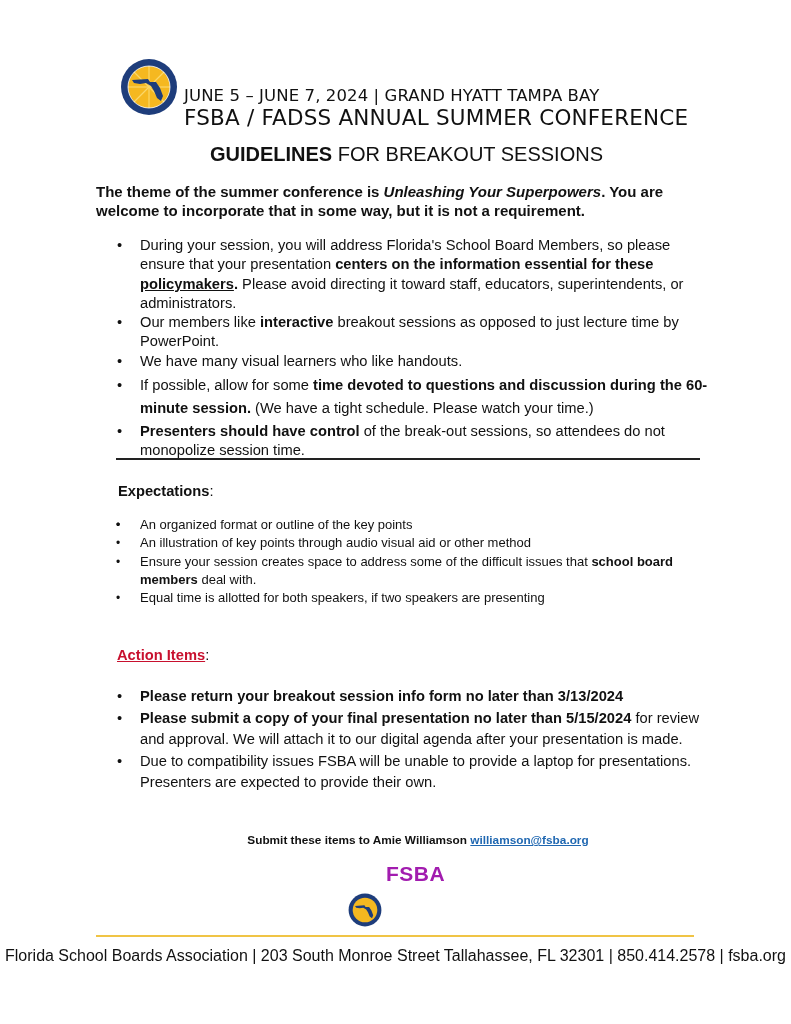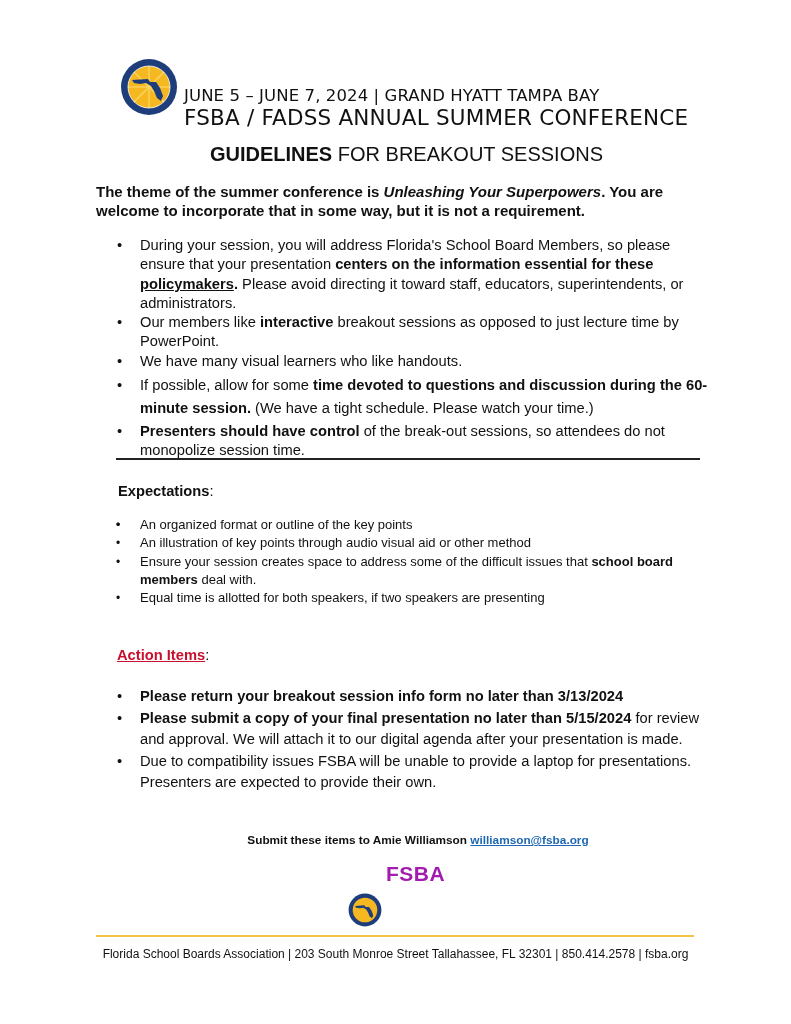--- a/index.html
+++ b/index.html
@@ -34,21 +34,21 @@
   .act-head { left:117px; top:647px; font-size:14.7px; }
   .act-head .lbl { color:#c8102e; font-weight:bold; text-decoration:underline; }
   .list3 { left:140px; top:686px; width:570px; font-size:14.7px; line-height:21.5px; }
 
   .submit { left:0; width:836px; top:833px; text-align:center; font-size:11.8px; font-weight:bold; white-space:nowrap; }
   .submit a { color:#1f67b1; text-decoration:underline; font-weight:bold; }
 
   .foot-logo { left:348px; top:893px; width:34px; height:34px; }
   .foot-brand { left:386px; top:862px; font-size:21px; font-weight:bold; color:#a21caf; letter-spacing:0.5px; }
   .foot-rule { left:96px; top:935px; width:598px; height:2px; background:#f0c445; }
-  .foot-addr { left:0; width:791px; top:947px; text-align:center; font-size:12px; color:#111; white-space:nowrap; }
+  .foot-addr { left:0; width:791px; top:947px; text-align:center; font-size:16px; color:#111; white-space:nowrap; }
 </style>
 </head>
 <body>
 
 <div class="abs hdr-logo">
   <svg width="58" height="58" viewBox="0 0 58 58">
     <circle cx="29" cy="29" r="28" fill="#1e3d7b"></circle>
     <circle cx="29" cy="29" r="21" fill="#f5b820"></circle>
     <g stroke="#fbd768" stroke-width="1.2">
       <line x1="29" y1="29" x2="29" y2="8"></line>

